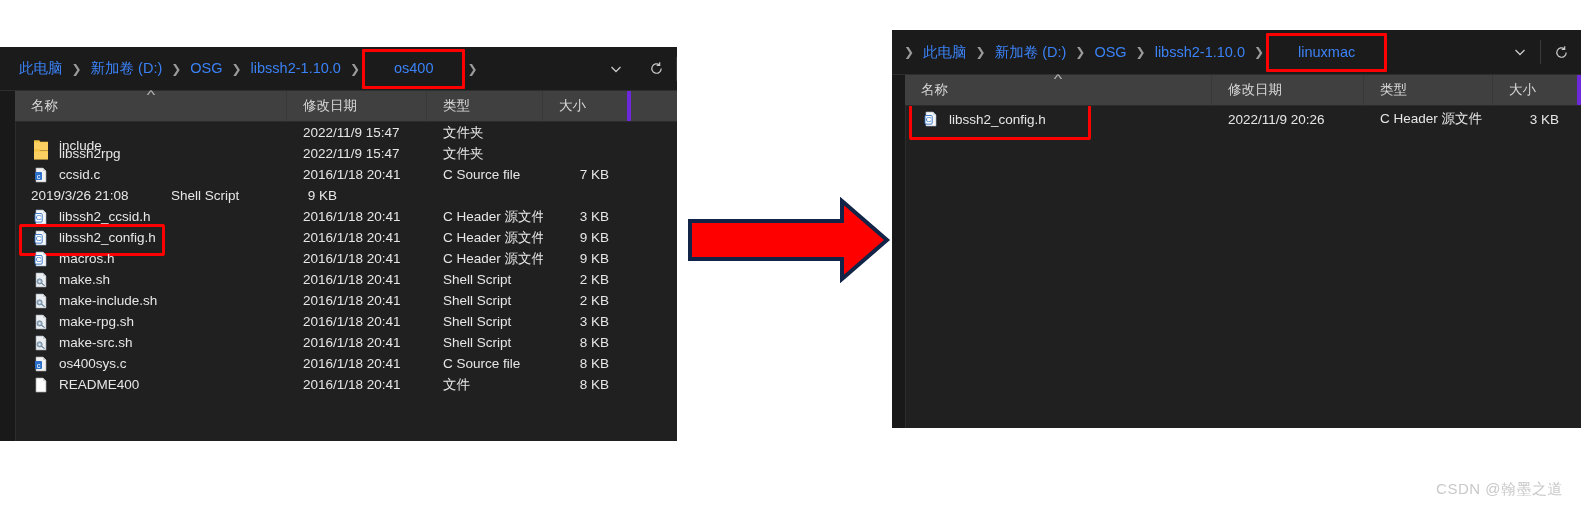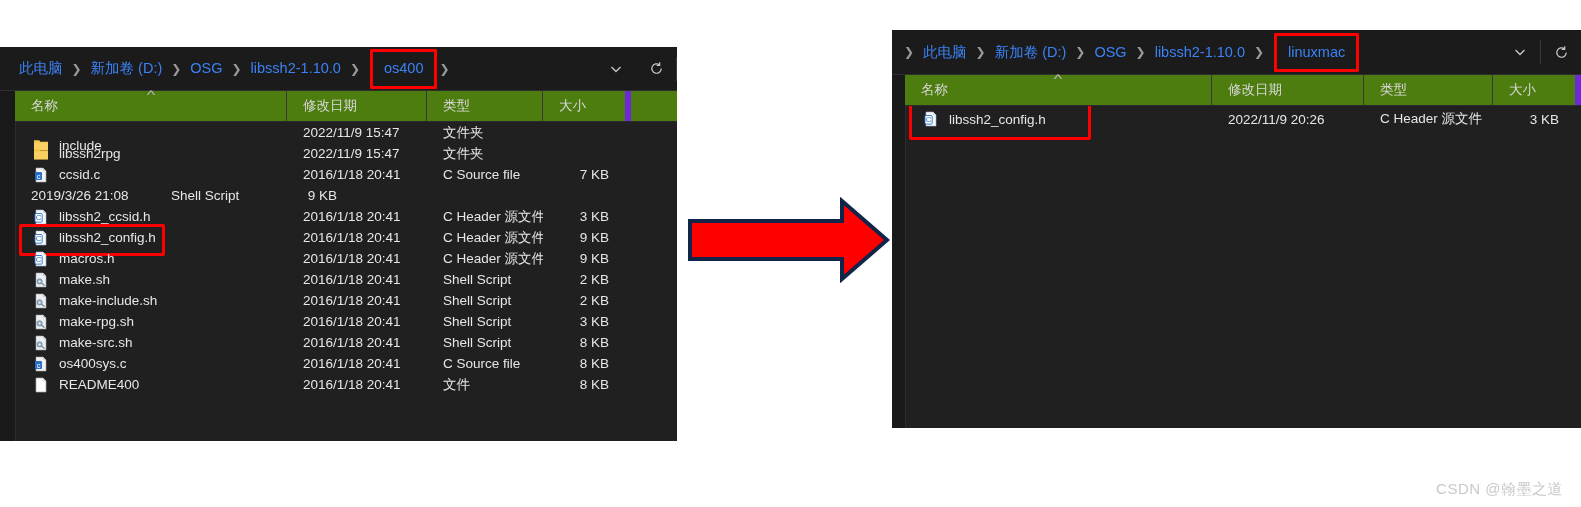--- a/index.html
+++ b/index.html
@@ -59,22 +59,21 @@
   .explorer.right .crumbs { padding-left: 6px; }
 
   .crumb {
     color: #3b82f6;
     font-size: 14.5px;
     padding: 3px 3px;
     line-height: 1;
   }
   .crumb.hl {
     position: relative;
-    padding: 5px 10px;
-    margin-left: 8px;
+    padding: 5px 28px;
   }
   .crumb.hl::after {
     content: "";
     position: absolute;
     left: -4px; top: -7px; right: -4px; bottom: -8px;
     border: 3px solid #ff0000;
     border-radius: 1px;
     pointer-events: none;
   }
   .sep {
@@ -121,21 +120,21 @@
     overflow: hidden;
     min-width: 120px;
   }
   .searchbox .mag { margin-right: 8px; display: block; }
 
   
   .colheader {
     position: absolute;
     left: 15px; right: 0;
     height: 30px;
-    background: #4d7c0f;
+    background: #404040;
     border-bottom: 1px solid #2b2b2b;
     display: flex;
     align-items: flex-start;
     color: #d8d8d8;
     font-size: 13.5px;
   }
   .explorer.left .colheader  { top: 44px; left: 15px; }
   .explorer.right .colheader { top: 45px; left: 13px; }
 
   .ch {
@@ -149,21 +148,21 @@
   }
   .ch.sorted::before {
     content: "^";
     position: absolute;
     left: 50%;
     top: -3px;
     transform: translateX(-50%) scaleX(1.5);
     font-size: 12px;
     color: #b5b5b5;
   }
-  .ch.last { border-right: 6px solid #6d28d9; }
+  .ch.last { border-right: 4px solid #6d28d9; }
 
   
   .filelist {
     position: absolute;
     left: 15px; right: 0;
     bottom: 0;
     overflow: hidden;
   }
   .explorer.left .filelist  { top: 75px; left: 15px; }
   .explorer.right .filelist { top: 76px; left: 13px; }

